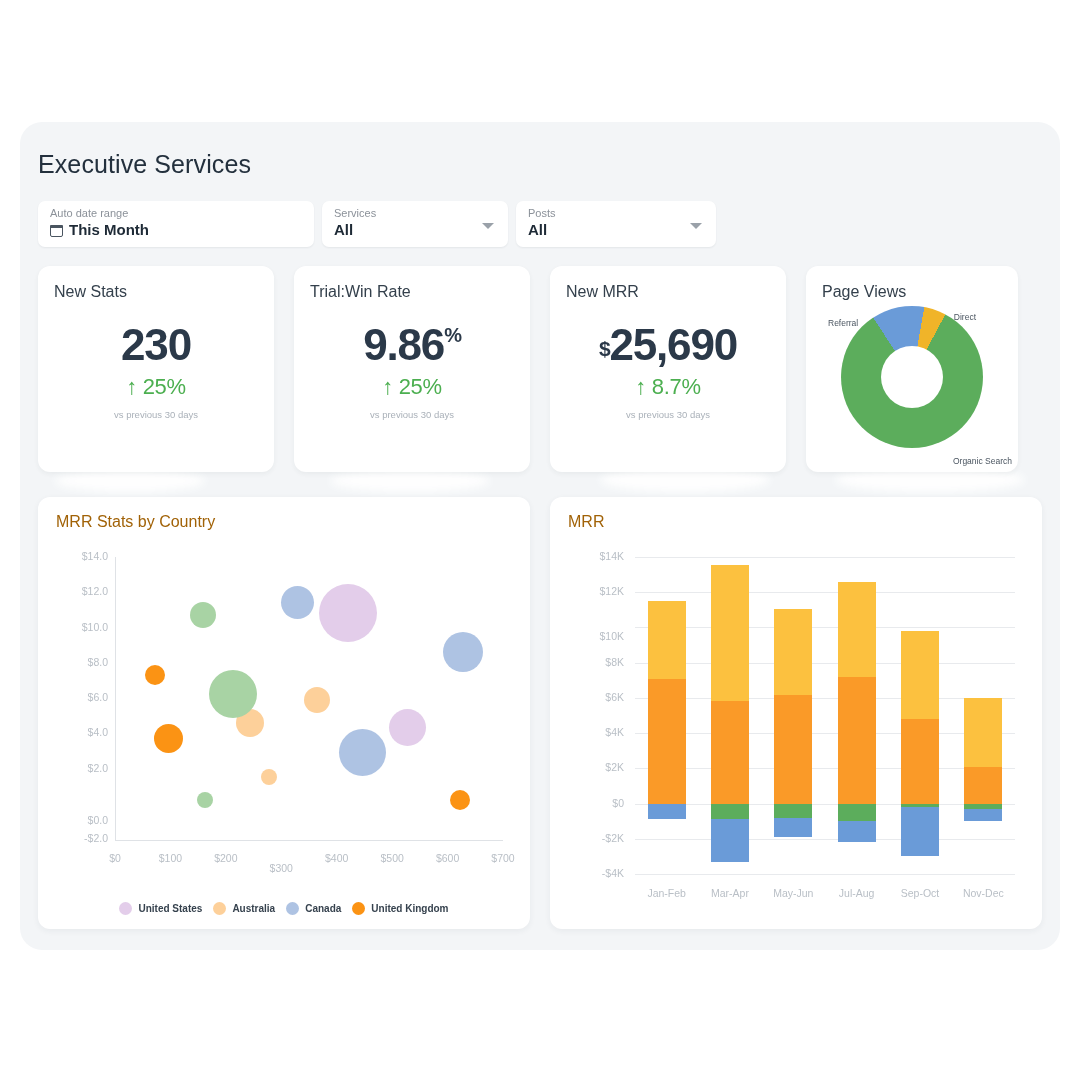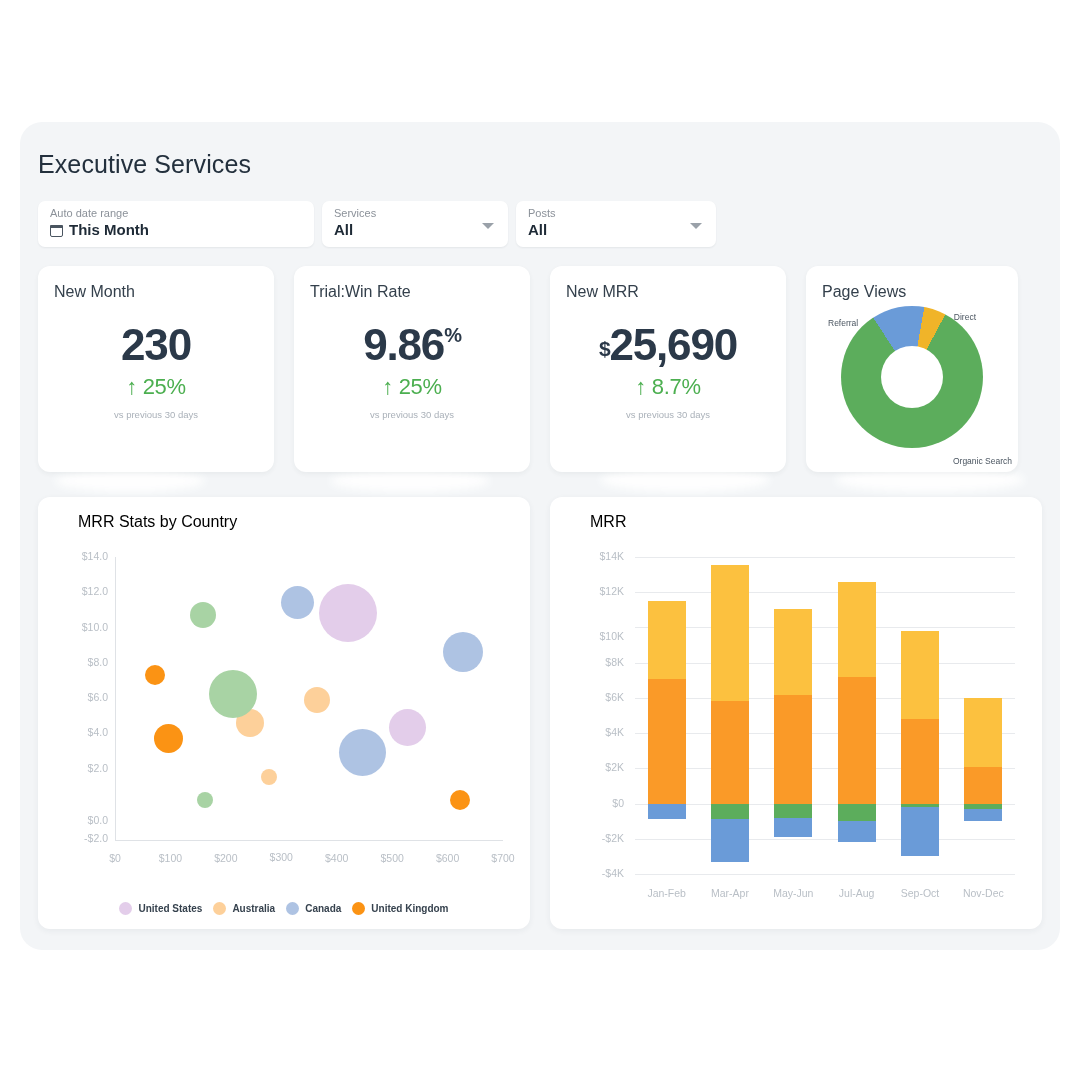--- a/index.html
+++ b/index.html
@@ -112,21 +112,21 @@
   
   .chart-card {
     position: absolute; top: 497px; height: 432px;
     background: #ffffff; border-radius: 12px;
     box-shadow: 0 2px 6px rgba(35,48,61,.06);
   }
   #c-bubble { left: 38px; width: 492px; }
   #c-bar    { left: 550px; width: 492px; }
   .chart-title {
     position: absolute; left: 18px; top: 16px;
-    font-size: 16px; color: #000000; margin-left: 22px;
+    font-size: 16px; color: #a16207;
   }
 
   .plot { position: absolute; }
   .tick {
     position: absolute; font-size: 10.5px; color: #b9bfc6;
     text-align: right; white-space: nowrap;
   }
   .xtick {
     position: absolute; font-size: 10.5px; color: #b9bfc6;
     text-align: center; white-space: nowrap;
@@ -178,21 +178,21 @@
     <div class="fvalue">All</div>
     <span class="caret"></span>
   </div>
 
   <div class="glow" style="left:55px;  top:470px; width:150px; height:22px;"></div>
   <div class="glow" style="left:330px; top:470px; width:160px; height:22px;"></div>
   <div class="glow" style="left:600px; top:468px; width:170px; height:24px;"></div>
   <div class="glow" style="left:835px; top:468px; width:190px; height:24px;"></div>
 
   <div class="kpi" id="k1">
-    <div class="kpi-title">New Month</div>
+    <div class="kpi-title">New Stats</div>
     <div class="kpi-body">
       <div class="kpi-value">
         <span>230</span>
       </div>
       <div class="kpi-delta">↑ 25%</div>
       <div class="kpi-sub">vs previous 30 days</div>
     </div>
   </div>
 
   <div class="kpi" id="k2">
@@ -255,21 +255,21 @@
         <div class="tick" style="left: 14px; width: 56px; top: 194px;">$6.0</div>
         <div class="tick" style="left: 14px; width: 56px; top: 229.25px;">$4.0</div>
         <div class="tick" style="left: 14px; width: 56px; top: 264.5px;">$2.0</div>
         <div class="tick" style="left: 14px; width: 56px; top: 317px;">$0.0</div>
         <div class="tick" style="left: 14px; width: 56px; top: 335px;">-$2.0</div>
       </div>
     <div id="bubble-xticks">
         <div class="xtick" style="left: 49px; width: 56px; top: 355px;">$0</div>
         <div class="xtick" style="left: 104.429px; width: 56px; top: 355px;">$100</div>
         <div class="xtick" style="left: 159.857px; width: 56px; top: 355px;">$200</div>
-        <div class="xtick" style="left: 215.286px; width: 56px; top: 354px;">$300</div>
+        <div class="xtick" style="left: 215.286px; width: 56px; top: 365px;">$300</div>
         <div class="xtick" style="left: 270.714px; width: 56px; top: 355px;">$400</div>
         <div class="xtick" style="left: 326.143px; width: 56px; top: 355px;">$500</div>
         <div class="xtick" style="left: 381.571px; width: 56px; top: 355px;">$600</div>
         <div class="xtick" style="left: 437px; width: 56px; top: 355px;">$700</div>
       </div>
     <div class="axis-v" style="left:77px; top:60px; height:283px;"></div>
     <div class="axis-h" style="left:77px; top:343px; width:388px;"></div>
     <div class="legend" id="bubble-legend">
         <div class="leg-item">
           <span class="leg-dot" style="background: rgb(227, 205, 234);"></span>

